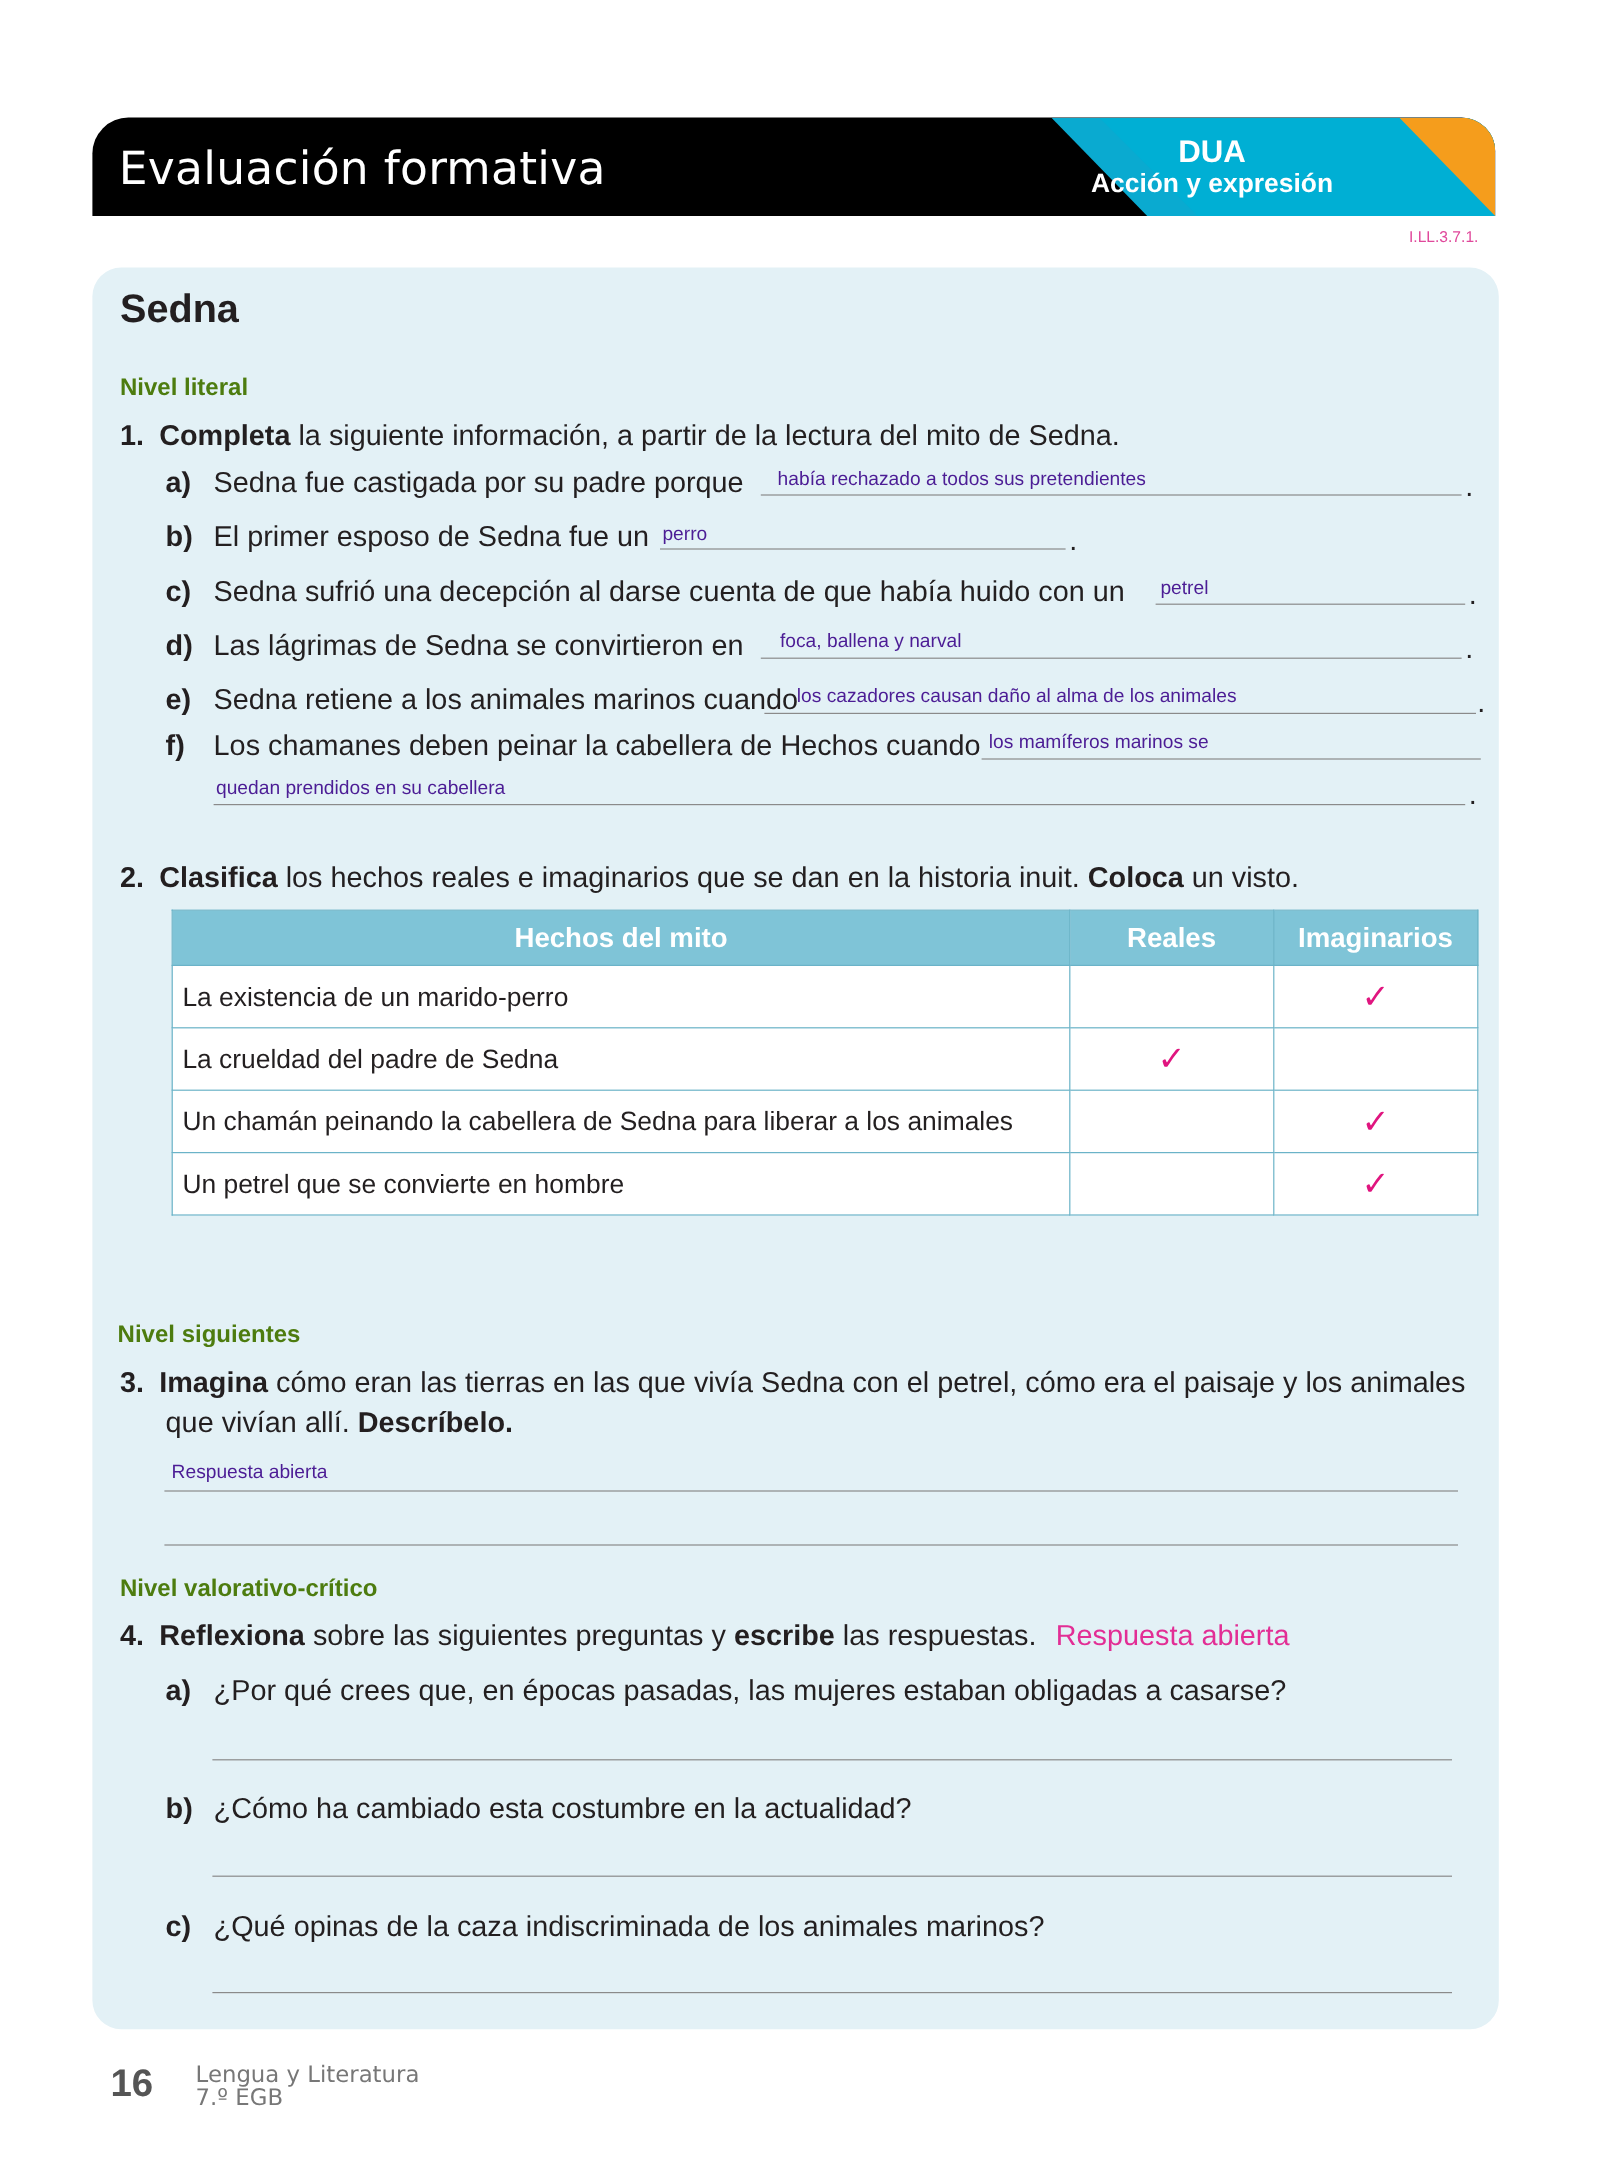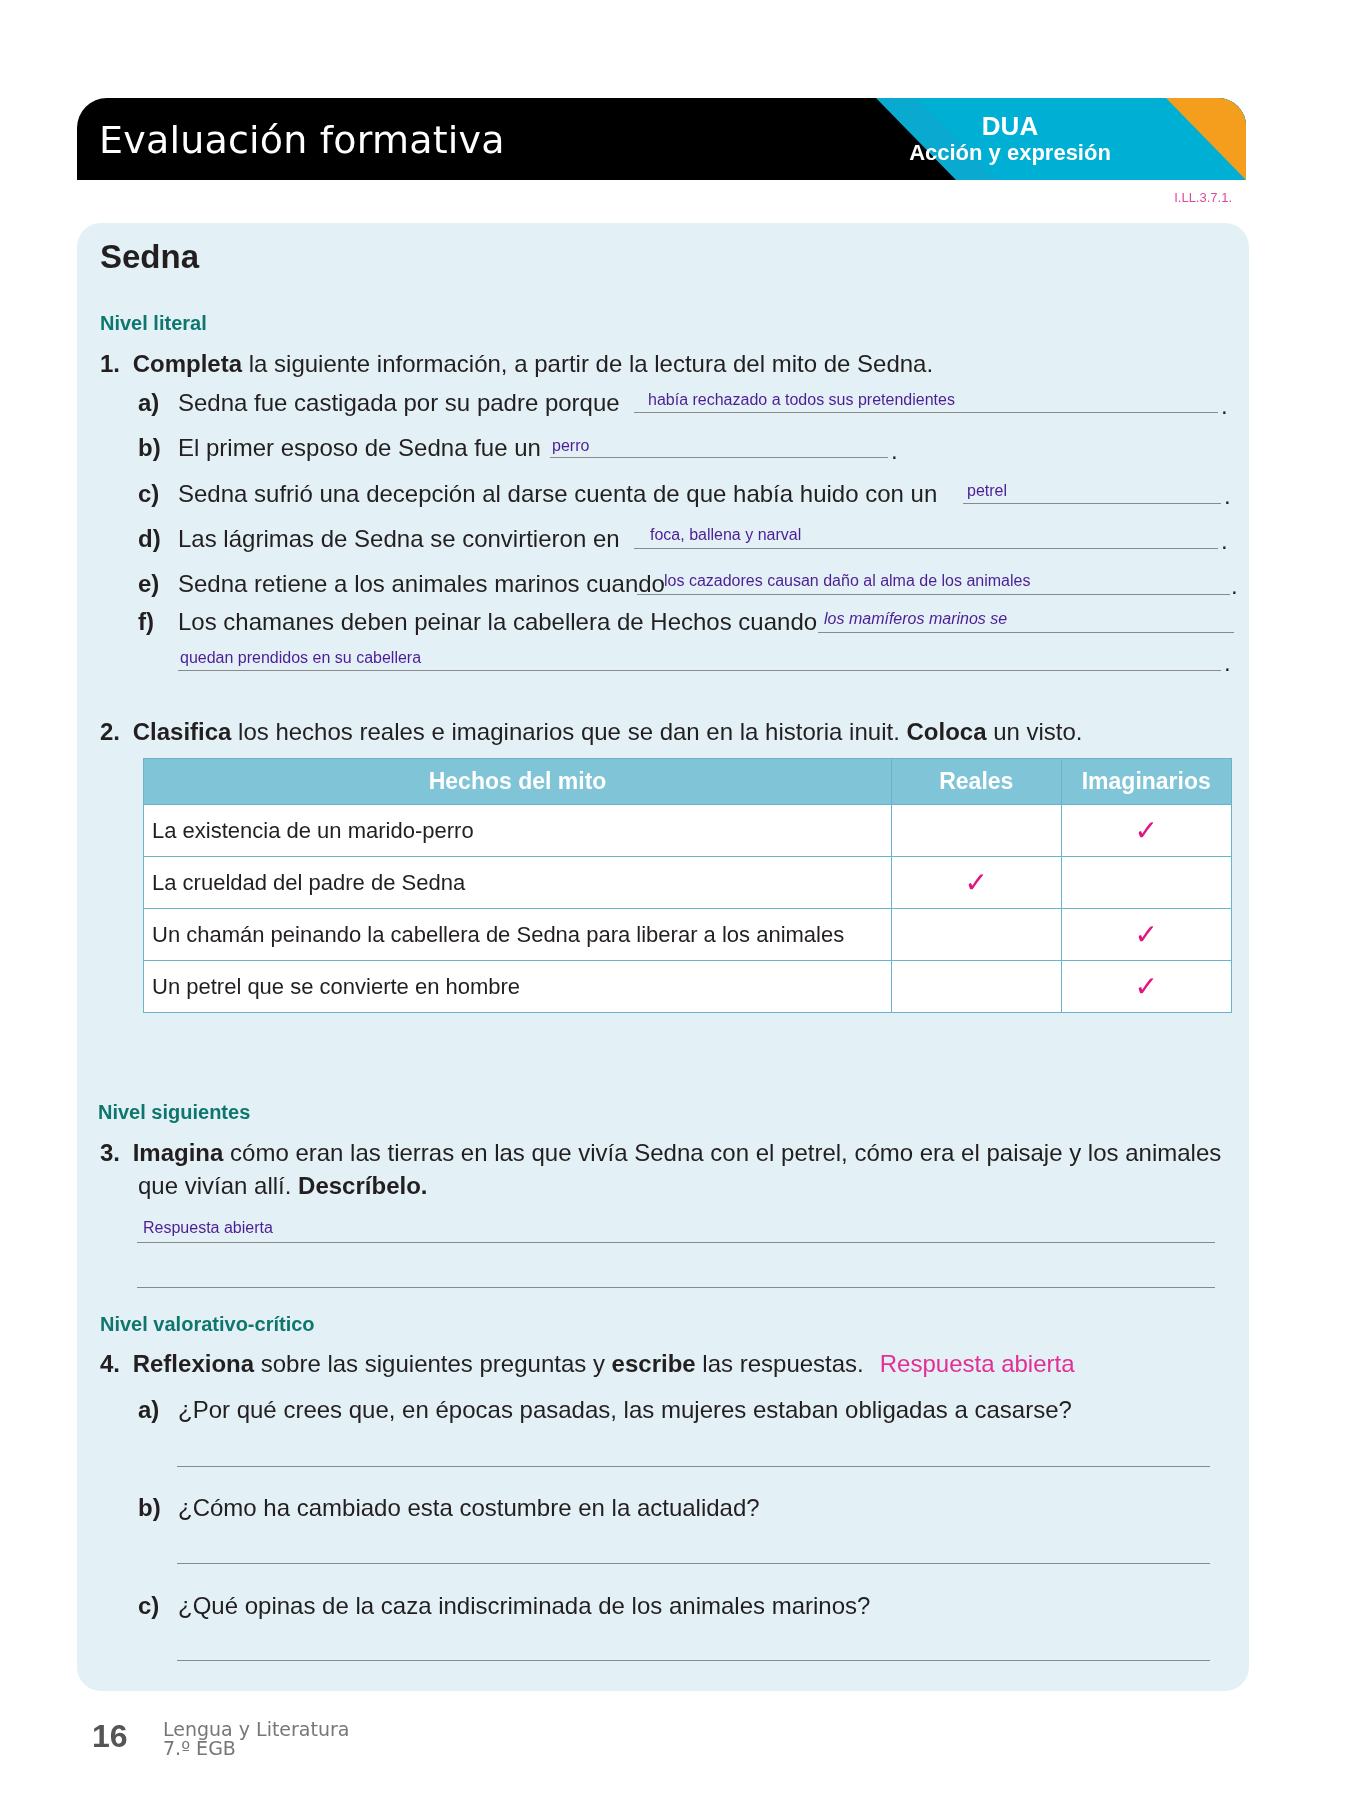--- a/index.html
+++ b/index.html
@@ -18,21 +18,21 @@
     background: #f59d1c; clip-path: polygon(0 0, 100% 0, 100% 100%); }
   .dua { position: absolute; right: 116px; top: 14px; width: 240px; text-align: center; color: #ffffff; }
   .dua-title { font-size: 26px; font-weight: bold; line-height: 28px; }
   .dua-sub { font-size: 22px; font-weight: bold; line-height: 26px; }
   .code { position: absolute; right: 118px; top: 190px; font-size: 13px; color: #e0489b; }
 
   .panel { position: absolute; left: 77px; top: 223px; width: 1172px; height: 1468px;
     background: #e3f1f6; border-radius: 24px; }
   .p { position: absolute; font-size: 24px; line-height: 28px; white-space: nowrap; }
   .title { position: absolute; left: 100px; top: 238px; font-size: 33px; font-weight: bold; }
-  .level { position: absolute; font-size: 20px; font-weight: bold; color: #0f766e; }
+  .level { position: absolute; font-size: 20px; font-weight: bold; color: #4d7c0f; }
   .num { font-weight: bold; }
   .b { font-weight: bold; }
   .ltr { font-weight: bold; display: inline-block; width: 40px; }
   .ans { color: #e22e95; }
   .line { position: absolute; border-bottom: 1.5px solid #8a8a8a; }
   .fill { position: absolute; font-size: 16px; color: #4c1d95; line-height: 28px; white-space: nowrap; }
   .dot { position: absolute; font-size: 24px; line-height: 28px; }
 
   table.facts { position: absolute; left: 143px; top: 758px; width: 1089px; border-collapse: collapse; }
   table.facts th { background: #7fc4d7; color: #ffffff; font-size: 23px; font-weight: bold; height: 46px;
@@ -105,21 +105,21 @@
   <span class="ltr">e)</span><span>Sedna retiene a los animales marinos cuando</span>
 </div>
 <div class="line" style="left:637px; top:594px; width:593px;"></div>
 <div class="fill" style="left:664px; top:567px;">los cazadores causan daño al alma de los animales</div>
 <div class="dot" style="left:1231px; top:572px;">.</div>
 
 <div class="p" style="left:138px; top:608px;">
   <span class="ltr">f)</span><span>Los chamanes deben peinar la cabellera de Hechos cuando</span>
 </div>
 <div class="line" style="left:818px; top:632px; width:416px;"></div>
-<div class="fill" style="left:824px; top:605px;font-style:italic;">los mamíferos marinos se</div>
+<div class="fill" style="left:824px; top:605px;">los mamíferos marinos se</div>
 <div class="line" style="left:178px; top:670px; width:1043px;"></div>
 <div class="fill" style="left:180px; top:644px;">quedan prendidos en su cabellera</div>
 <div class="dot" style="left:1224px; top:649px;">.</div>
 
 <div class="p" style="left:100px; top:718px;text-align:right;">
   <span class="num">2.</span>
   <span class="b" style="margin-left:6px;">Clasifica</span><span> los hechos reales e imaginarios que se dan en la historia inuit. </span><span class="b">Coloca</span><span> un visto.</span>
 </div>
 
 <table class="facts">

